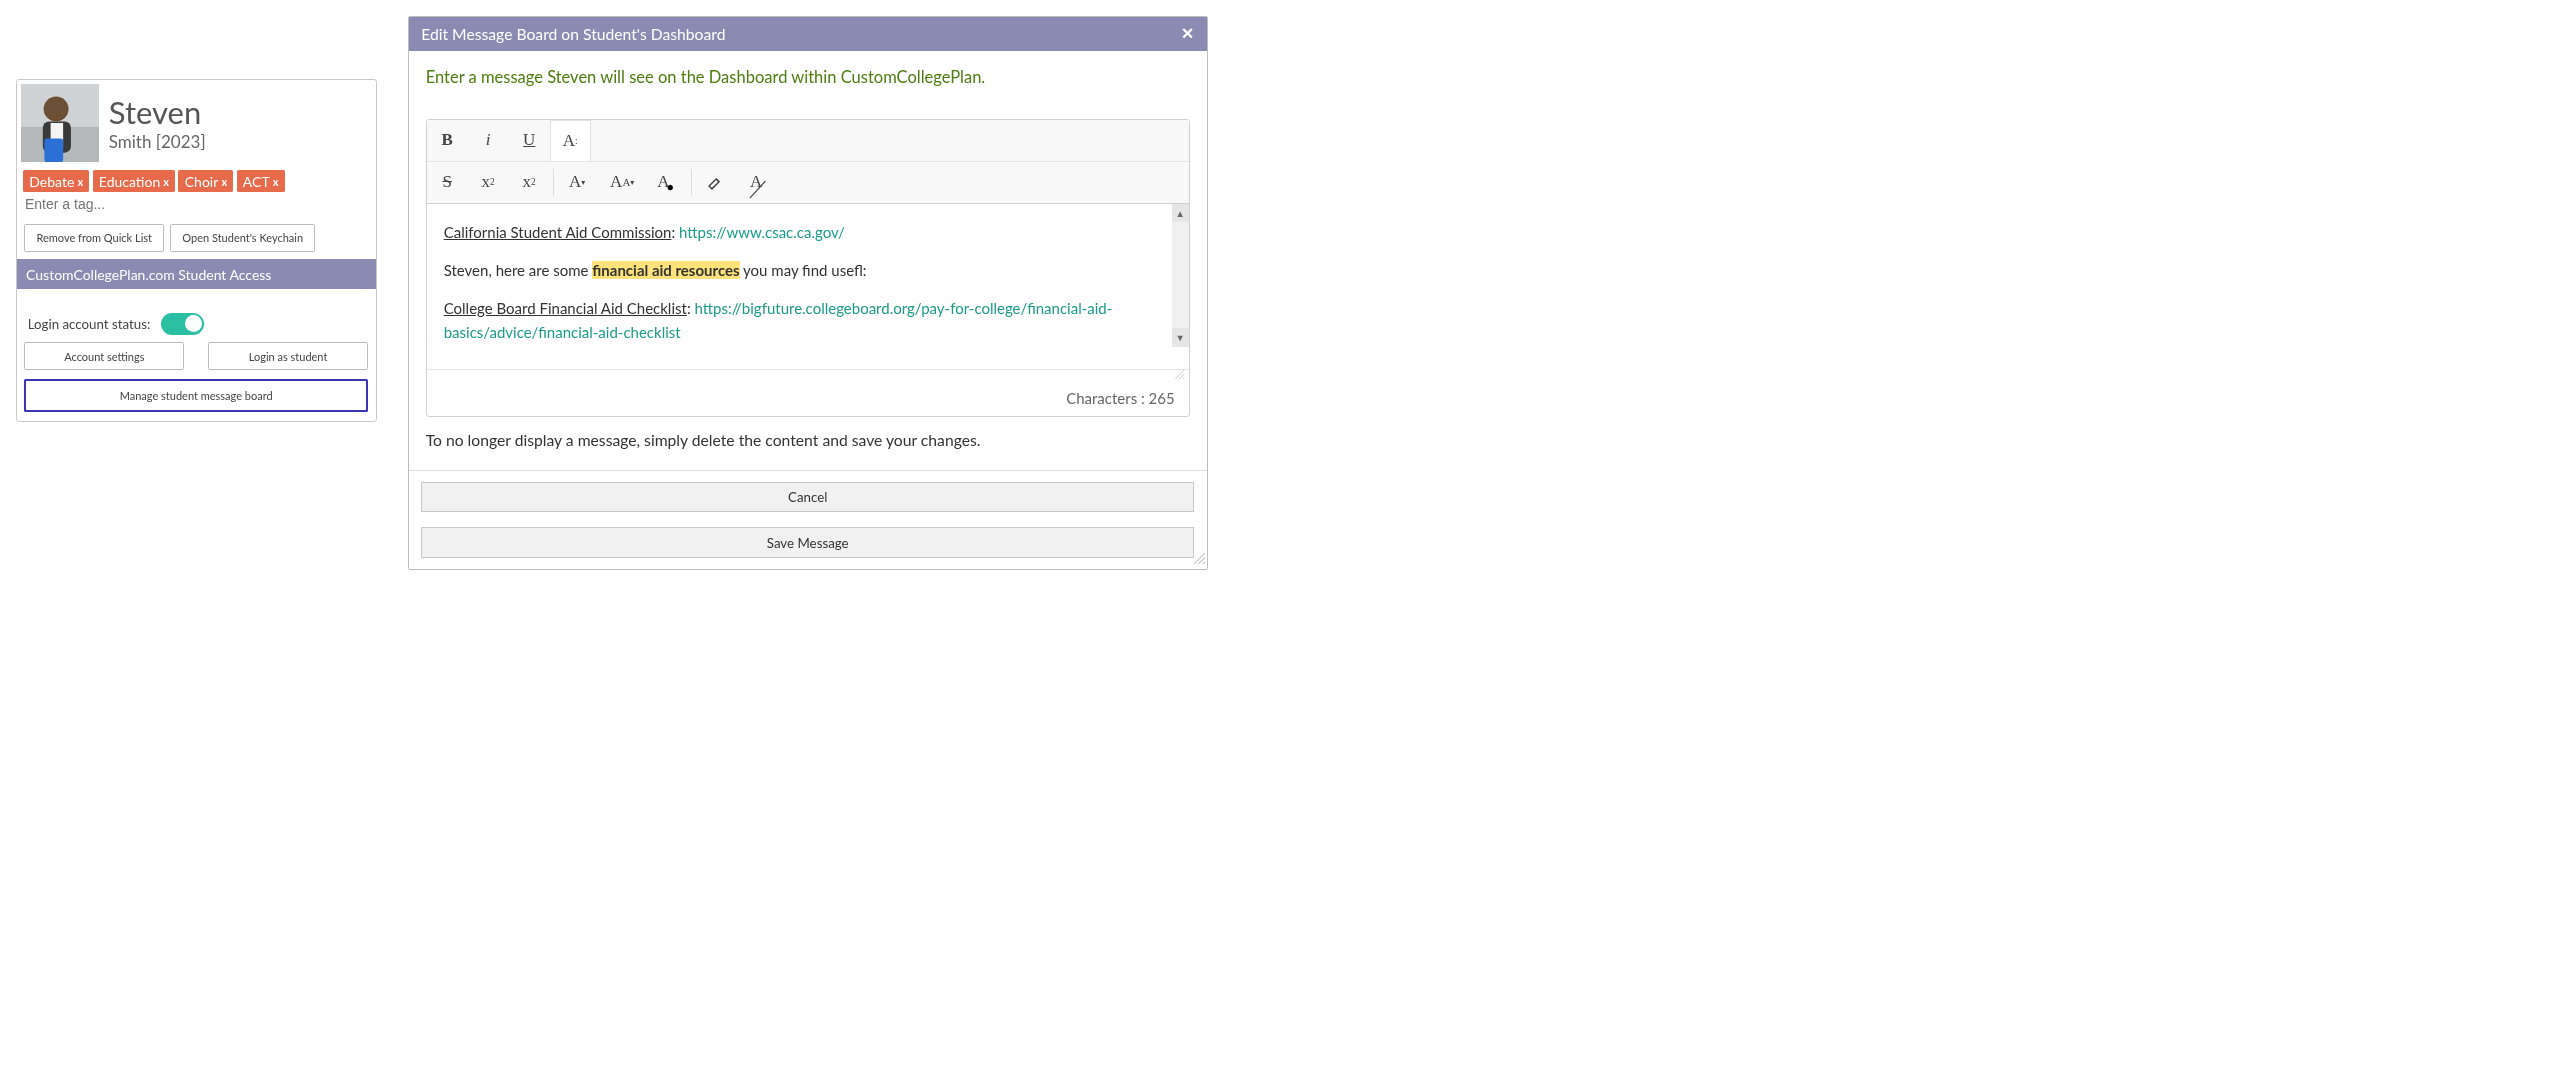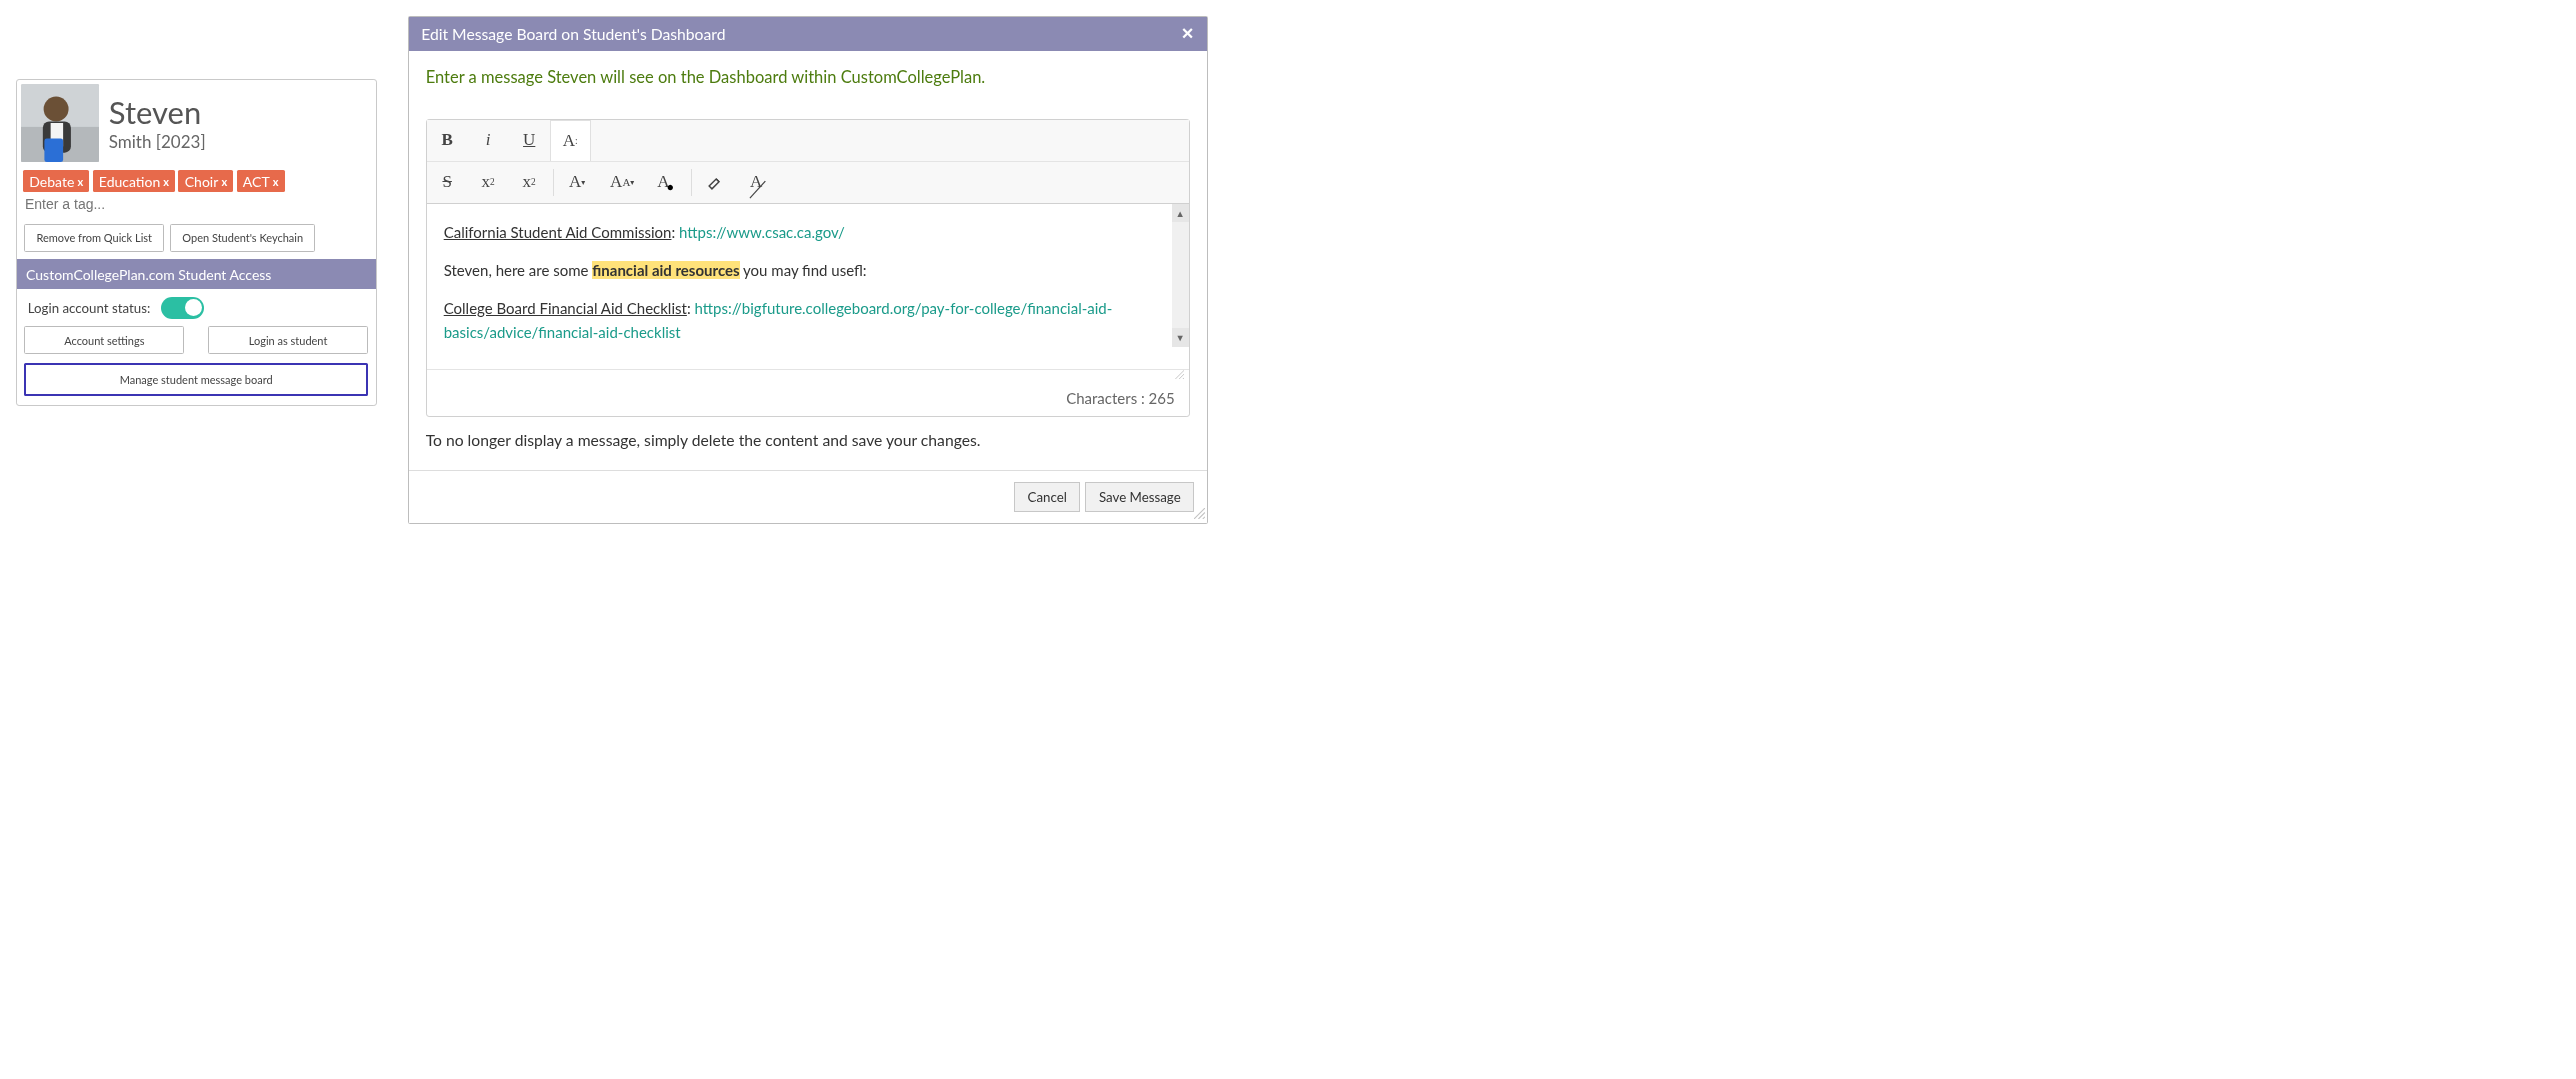--- a/index.html
+++ b/index.html
@@ -92,20 +92,21 @@
     font-size: 14px;
     padding: 6.3px 9.4px;
   }
   .login-row {
     display: flex;
     align-items: center;
     gap: 11px;
     padding: 7.8px 11px 4.7px 11px;
     font-size: 13.3px;
     color: #444;
+    margin-top: 16px;
   }
   .toggle {
     width: 43px; height: 22px;
     border-radius: 11px;
     background: #2bbfa3;
     position: relative;
   }
   .toggle::after {
     content:"";
     position:absolute;
@@ -217,21 +218,22 @@
     font-size:15.7px;
     color:#333;
     padding:14px 17px 20.4px 17px;
   }
 
   .modal-footer {
     border-top:0.8px solid #ddd;
     padding:11px 12.5px;
     display:flex;
     justify-content:flex-end;
-    gap:5px;
+    gap:15px;
+    flex-direction:column;
   }
   .footer-btn {
     background:#f1f1f1;
     border:0.8px solid #c7c7c7;
     padding:6.3px 12.5px;
     font-size:13.3px;
     cursor:pointer;
     font-family: inherit;
     color:#333;
   }

